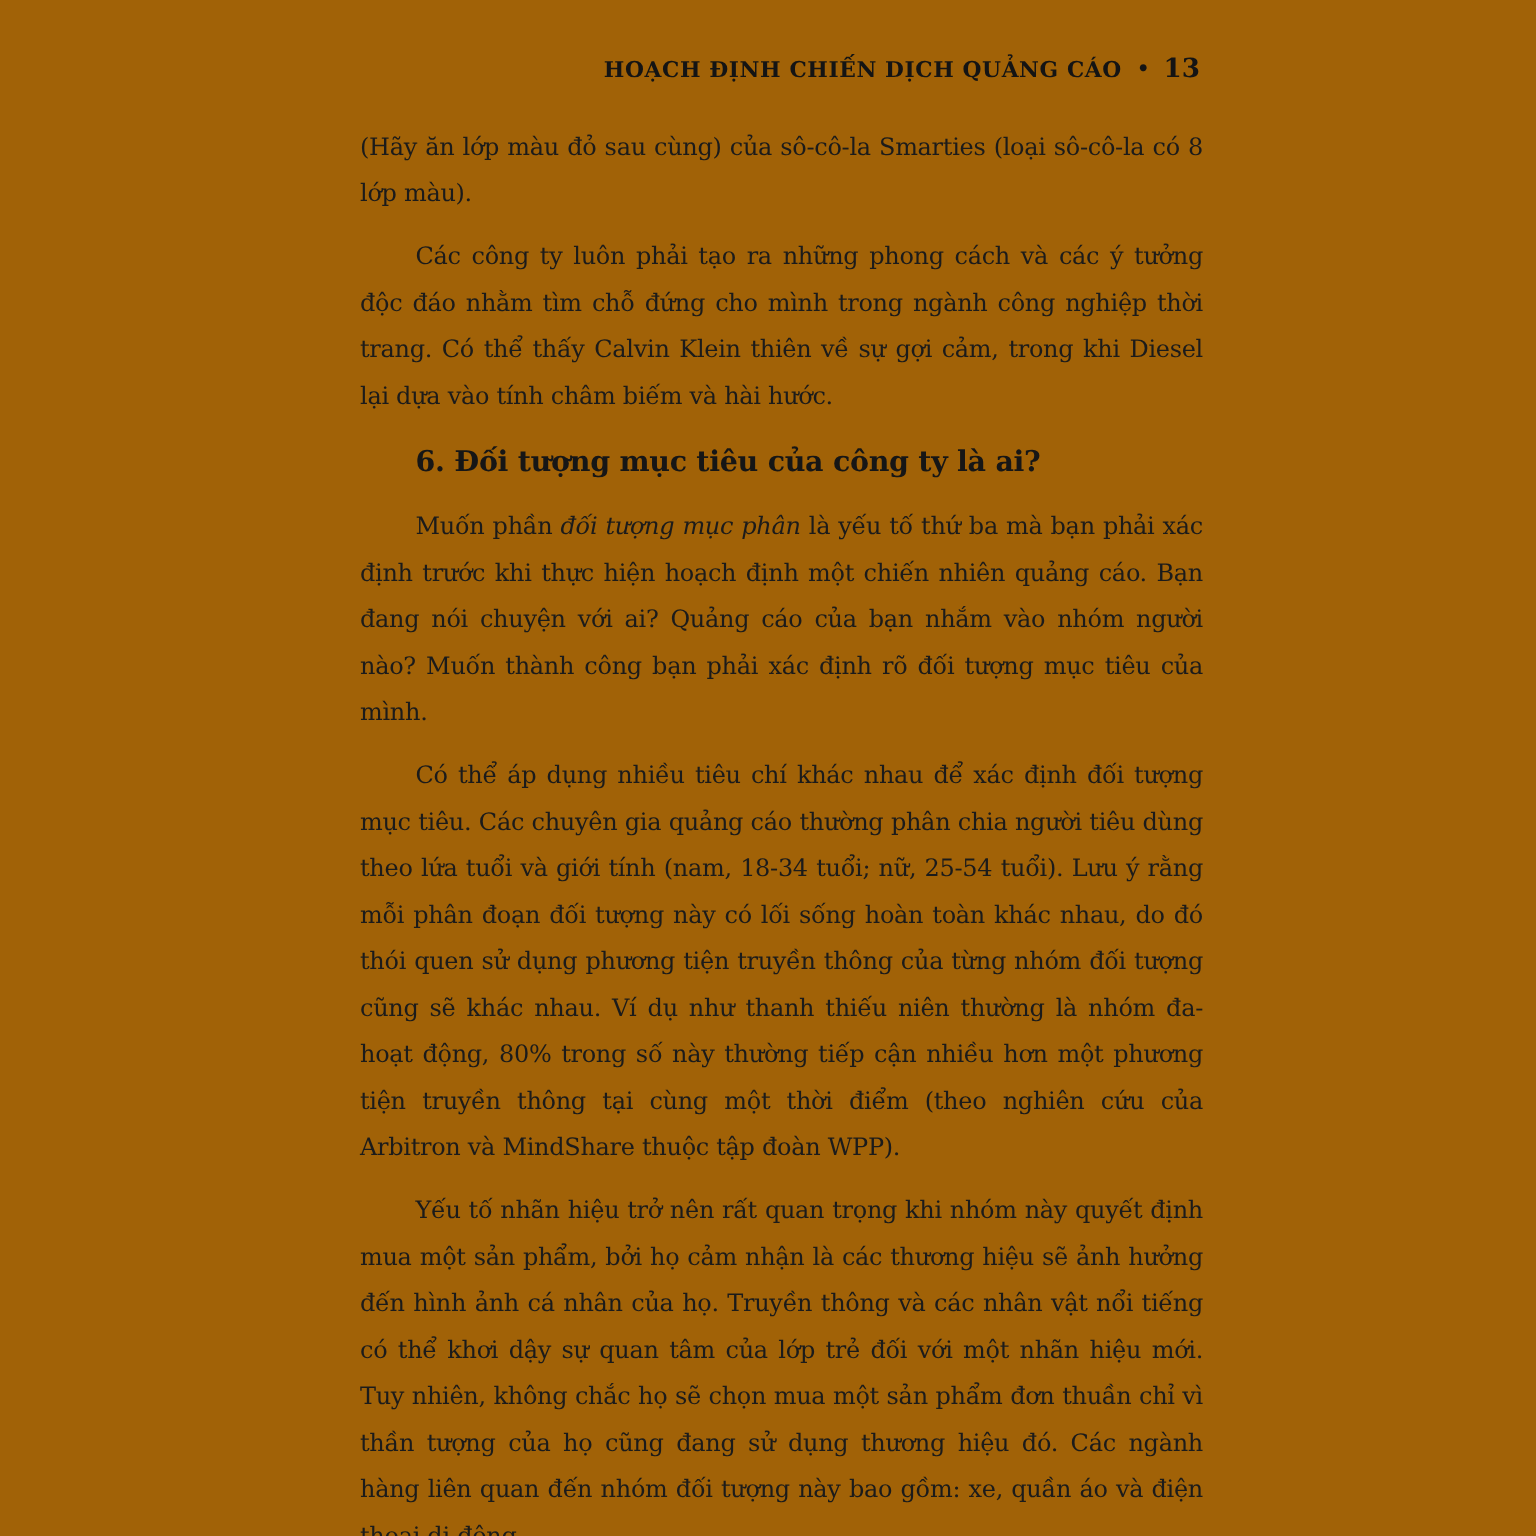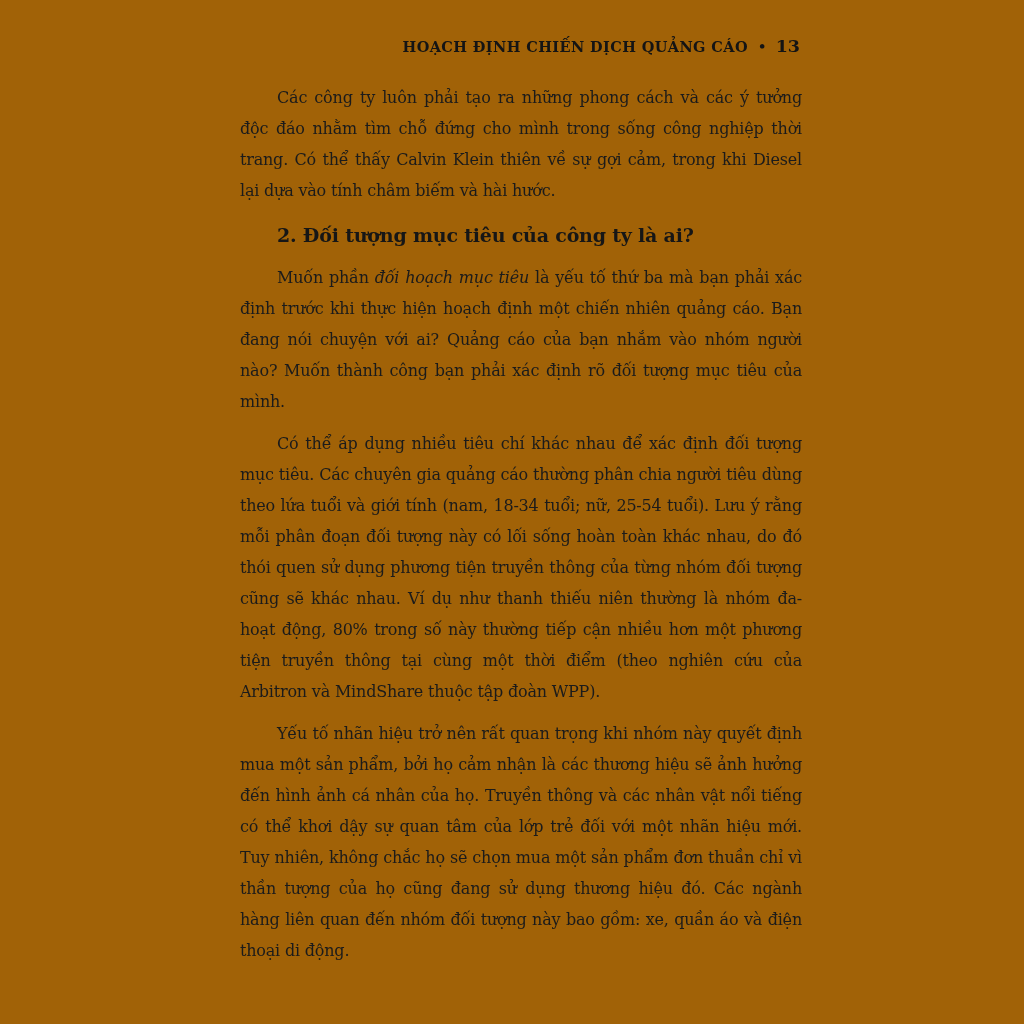--- a/index.html
+++ b/index.html
@@ -71,20 +71,21 @@
 </head>
 <body>
 
 <div class="page">
 
   <div class="running-header">
     <span>HOẠCH ĐỊNH CHIẾN DỊCH QUẢNG CÁO</span><span class="bullet">•</span><span class="pagenum">13</span>
   </div>
 
   <div class="text-column" id="text-column">
-      <p class="para indented"><span>Các công ty luôn phải tạo ra những phong cách và các ý tưởng độc đáo nhằm tìm chỗ đứng cho mình trong sống công nghiệp thời trang. Có thể thấy Calvin Klein thiên về sự gợi cảm, trong khi Diesel lại dựa vào tính châm biếm và hài hước.</span></p>
-      <h2 class="section-heading"><span>2. Đối tượng mục tiêu của công ty là ai?</span></h2>
-      <p class="para indented"><span>Muốn phần </span><i>đối hoạch mục tiêu</i><span> là yếu tố thứ ba mà bạn phải xác định trước khi thực hiện hoạch định một chiến nhiên quảng cáo. Bạn đang nói chuyện với ai? Quảng cáo của bạn nhắm vào nhóm người nào? Muốn thành công bạn phải xác định rõ đối tượng mục tiêu của mình.</span></p>
+      <p class="para"><span>(Hãy ăn lớp màu đỏ sau cùng) của sô-cô-la Smarties (loại sô-cô-la có 8 lớp màu).</span></p>
+      <p class="para indented"><span>Các công ty luôn phải tạo ra những phong cách và các ý tưởng độc đáo nhằm tìm chỗ đứng cho mình trong ngành công nghiệp thời trang. Có thể thấy Calvin Klein thiên về sự gợi cảm, trong khi Diesel lại dựa vào tính châm biếm và hài hước.</span></p>
+      <h2 class="section-heading"><span>6. Đối tượng mục tiêu của công ty là ai?</span></h2>
+      <p class="para indented"><span>Muốn phần </span><i>đối tượng mục phân</i><span> là yếu tố thứ ba mà bạn phải xác định trước khi thực hiện hoạch định một chiến nhiên quảng cáo. Bạn đang nói chuyện với ai? Quảng cáo của bạn nhắm vào nhóm người nào? Muốn thành công bạn phải xác định rõ đối tượng mục tiêu của mình.</span></p>
       <p class="para indented"><span>Có thể áp dụng nhiều tiêu chí khác nhau để xác định đối tượng mục tiêu. Các chuyên gia quảng cáo thường phân chia người tiêu dùng theo lứa tuổi và giới tính (nam, 18-34 tuổi; nữ, 25-54 tuổi). Lưu ý rằng mỗi phân đoạn đối tượng này có lối sống hoàn toàn khác nhau, do đó thói quen sử dụng phương tiện truyền thông của từng nhóm đối tượng cũng sẽ khác nhau. Ví dụ như thanh thiếu niên thường là nhóm đa-hoạt động, 80% trong số này thường tiếp cận nhiều hơn một phương tiện truyền thông tại cùng một thời điểm (theo nghiên cứu của Arbitron và MindShare thuộc tập đoàn WPP).</span></p>
       <p class="para indented"><span>Yếu tố nhãn hiệu trở nên rất quan trọng khi nhóm này quyết định mua một sản phẩm, bởi họ cảm nhận là các thương hiệu sẽ ảnh hưởng đến hình ảnh cá nhân của họ. Truyền thông và các nhân vật nổi tiếng có thể khơi dậy sự quan tâm của lớp trẻ đối với một nhãn hiệu mới. Tuy nhiên, không chắc họ sẽ chọn mua một sản phẩm đơn thuần chỉ vì thần tượng của họ cũng đang sử dụng thương hiệu đó. Các ngành hàng liên quan đến nhóm đối tượng này bao gồm: xe, quần áo và điện thoại di động.</span></p>
     </div>
 
 </div>
 
 </body></html>

